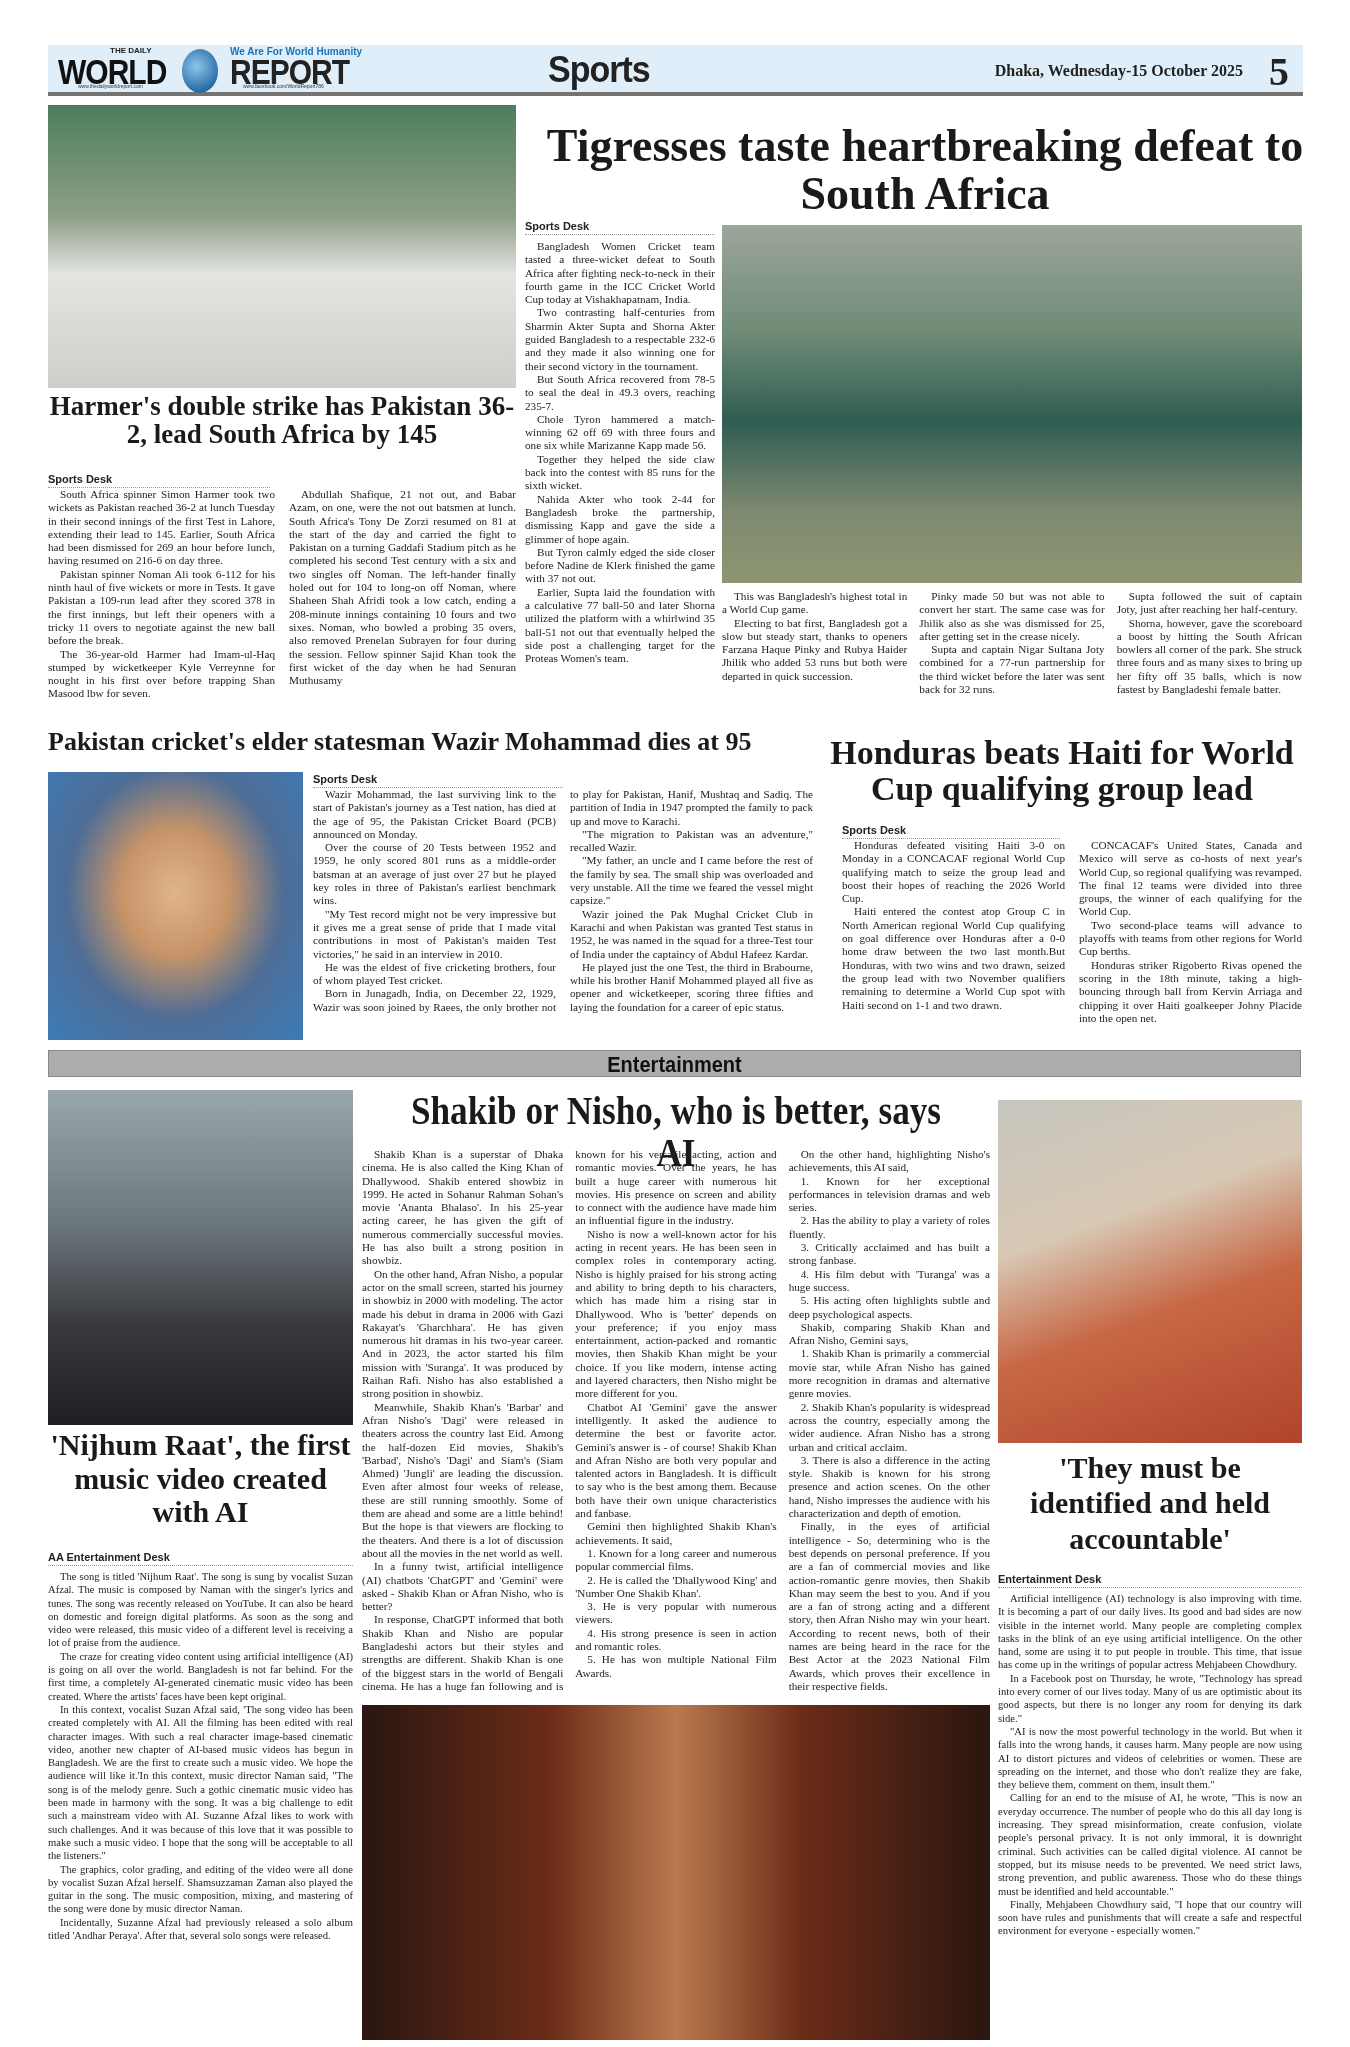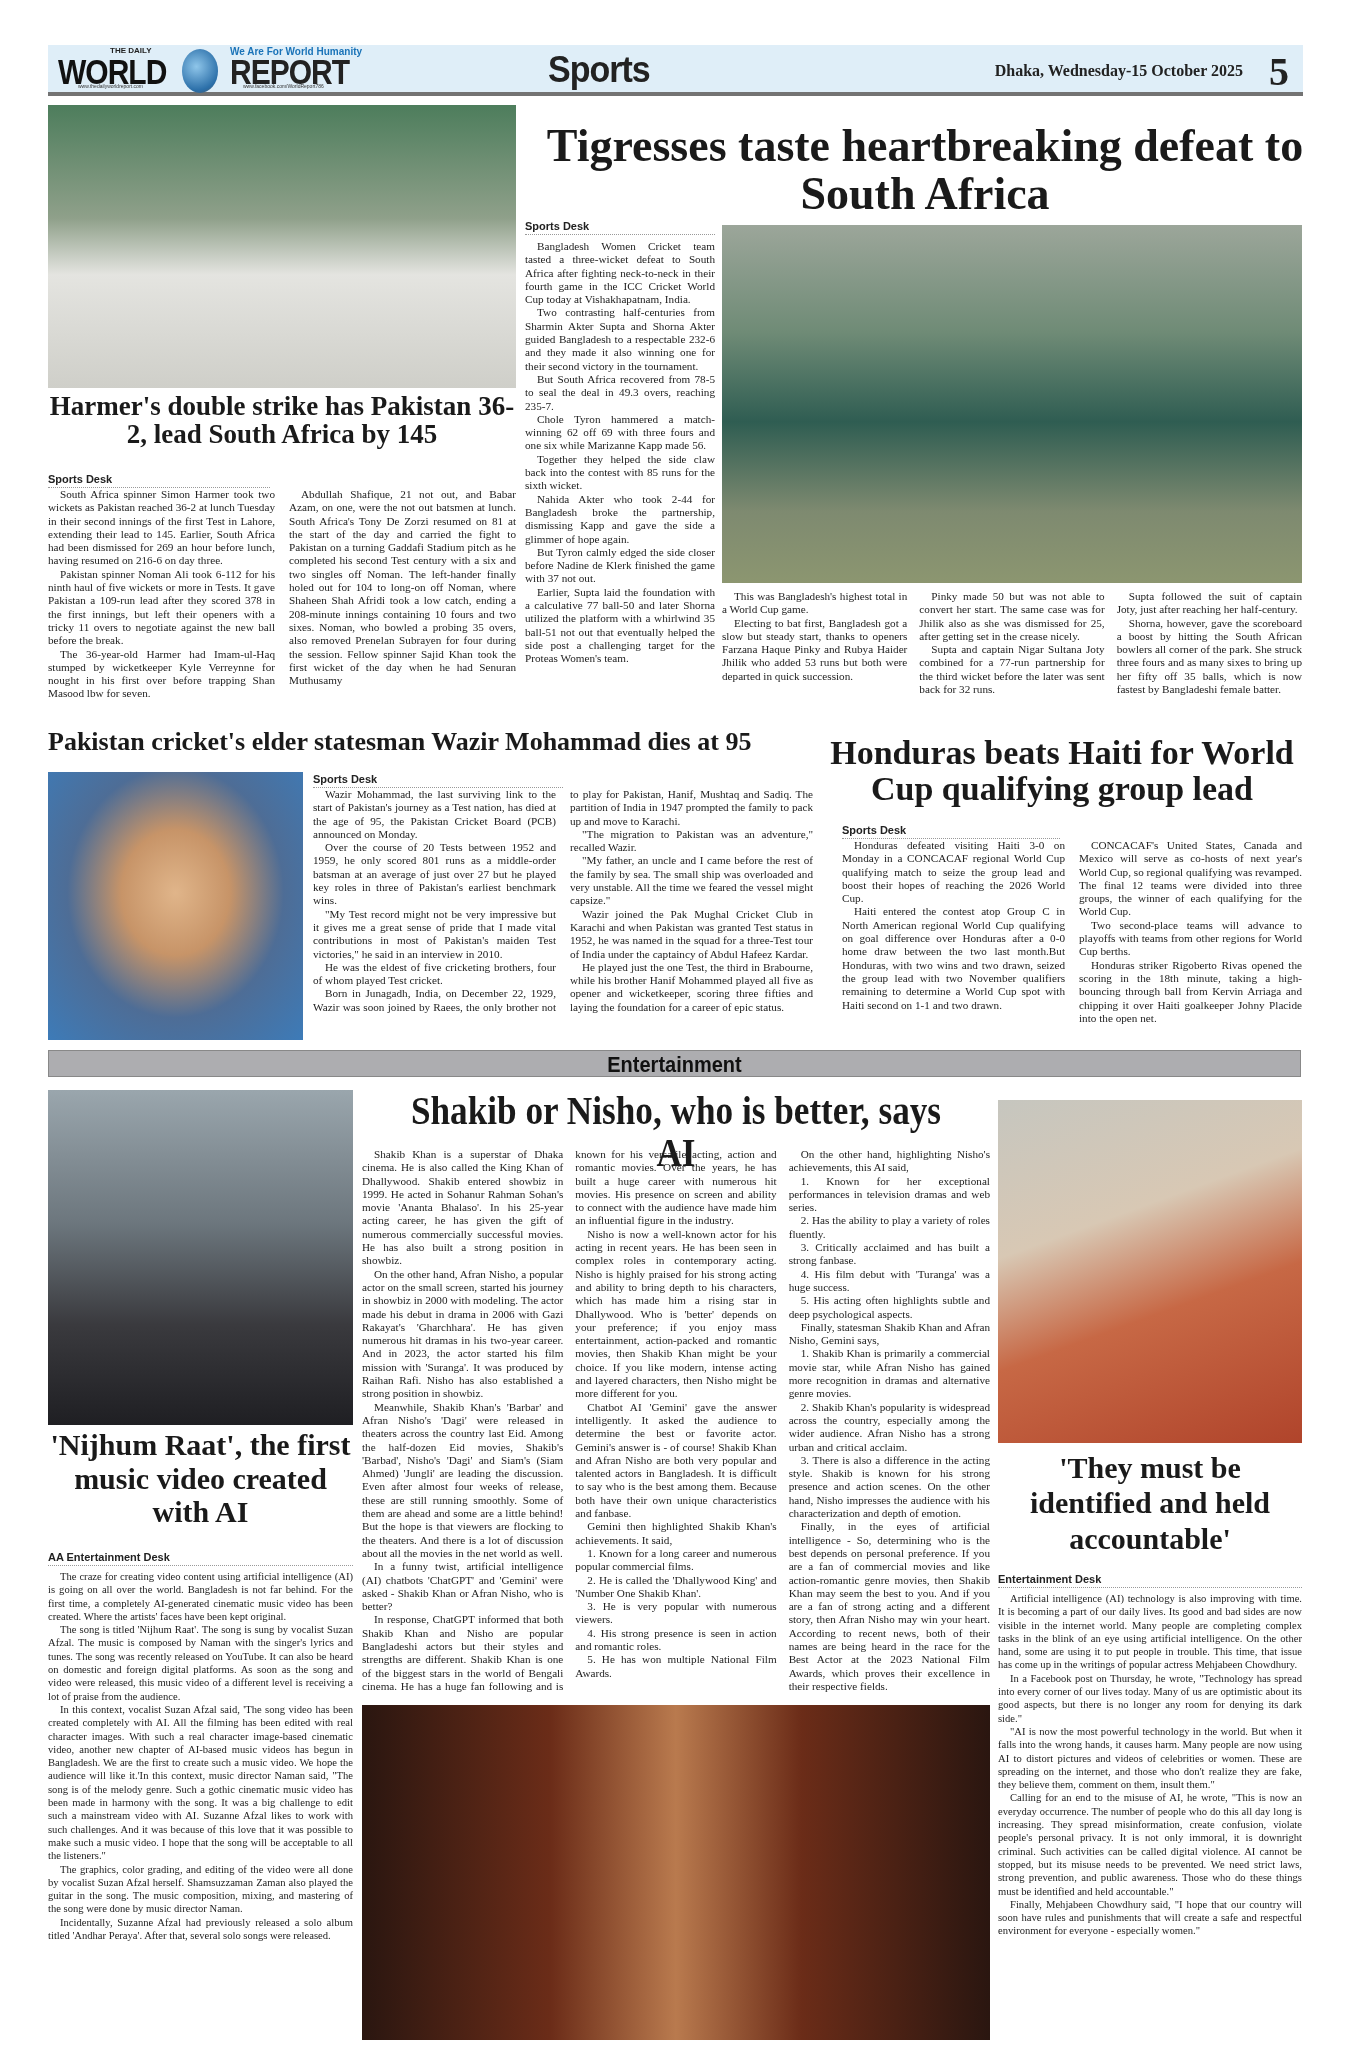--- a/index.html
+++ b/index.html
@@ -107,22 +107,22 @@
 
 <div class="abs ent-bar">
   <span>Entertainment</span>
 </div>
 
 <div class="abs photo" style="left:48px;top:1090px;width:305px;height:335px;background:linear-gradient(180deg,#9aa6ad 0%,#6c767d 40%,#3a3a3e 70%,#1f1f23 100%);"></div>
 <div class="abs headline" style="left:48px;top:1428px;width:305px;font-size:30px;line-height:1.12;">'Nijhum Raat', the first music video created with AI</div>
 <div class="abs" style="left:48px;top:1551px;width:305px;">
   <div class="byline">AA Entertainment Desk</div>
   <div class="body" style="font-size:10.6px;line-height:13.3px;" id="nijhum-body">
+      <p>The song is titled 'Nijhum Raat'. The song is sung by vocalist Suzan Afzal. The music is composed by Naman with the singer's lyrics and tunes. The song was recently released on YouTube. It can also be heard on domestic and foreign digital platforms. As soon as the song and video were released, this music video of a different level is receiving a lot of praise from the audience.</p>
       <p>The craze for creating video content using artificial intelligence (AI) is going on all over the world. Bangladesh is not far behind. For the first time, a completely AI-generated cinematic music video has been created. Where the artists' faces have been kept original.</p>
-      <p>The song is titled 'Nijhum Raat'. The song is sung by vocalist Suzan Afzal. The music is composed by Naman with the singer's lyrics and tunes. The song was recently released on YouTube. It can also be heard on domestic and foreign digital platforms. As soon as the song and video were released, this music video of a different level is receiving a lot of praise from the audience.</p>
       <p>In this context, vocalist Suzan Afzal said, 'The song video has been created completely with AI. All the filming has been edited with real character images. With such a real character image-based cinematic video, another new chapter of AI-based music videos has begun in Bangladesh. We are the first to create such a music video. We hope the audience will like it.'In this context, music director Naman said, "The song is of the melody genre. Such a gothic cinematic music video has been made in harmony with the song. It was a big challenge to edit such a mainstream video with AI. Suzanne Afzal likes to work with such challenges. And it was because of this love that it was possible to make such a music video. I hope that the song will be acceptable to all the listeners."</p>
       <p>The graphics, color grading, and editing of the video were all done by vocalist Suzan Afzal herself. Shamsuzzaman Zaman also played the guitar in the song. The music composition, mixing, and mastering of the song were done by music director Naman.</p>
       <p>Incidentally, Suzanne Afzal had previously released a solo album titled 'Andhar Peraya'. After that, several solo songs were released.</p>
     </div>
 </div>
 
 <div class="abs headline" style="left:362px;top:1090px;width:628px;font-size:40px;font-family:'Liberation Serif',serif;transform:scaleX(0.88);transform-origin:center top;">Shakib or Nisho, who is better, says AI</div>
 <div class="abs body" style="left:362px;top:1148px;width:628px;height:555px;column-count:3;column-gap:12px;column-fill:auto;" id="shakib-body">
     <p>Shakib Khan is a superstar of Dhaka cinema. He is also called the King Khan of Dhallywood. Shakib entered showbiz in 1999. He acted in Sohanur Rahman Sohan's movie 'Ananta Bhalaso'. In his 25-year acting career, he has given the gift of numerous commercially successful movies. He has also built a strong position in showbiz.</p>
     <p>On the other hand, Afran Nisho, a popular actor on the small screen, started his journey in showbiz in 2000 with modeling. The actor made his debut in drama in 2006 with Gazi Rakayat's 'Gharchhara'. He has given numerous hit dramas in his two-year career. And in 2023, the actor started his film mission with 'Suranga'. It was produced by Raihan Rafi. Nisho has also established a strong position in showbiz.</p>
@@ -136,21 +136,21 @@
     <p>2. He is called the 'Dhallywood King' and 'Number One Shakib Khan'.</p>
     <p>3. He is very popular with numerous viewers.</p>
     <p>4. His strong presence is seen in action and romantic roles.</p>
     <p>5. He has won multiple National Film Awards.</p>
     <p>On the other hand, highlighting Nisho's achievements, this AI said,</p>
     <p>1. Known for her exceptional performances in television dramas and web series.</p>
     <p>2. Has the ability to play a variety of roles fluently.</p>
     <p>3. Critically acclaimed and has built a strong fanbase.</p>
     <p>4. His film debut with 'Turanga' was a huge success.</p>
     <p>5. His acting often highlights subtle and deep psychological aspects.</p>
-    <p>Finally, statesman Shakib Khan and Afran Nisho, Gemini says,</p>
+    <p>Shakib, comparing Shakib Khan and Afran Nisho, Gemini says,</p>
     <p>1. Shakib Khan is primarily a commercial movie star, while Afran Nisho has gained more recognition in dramas and alternative genre movies.</p>
     <p>2. Shakib Khan's popularity is widespread across the country, especially among the wider audience. Afran Nisho has a strong urban and critical acclaim.</p>
     <p>3. There is also a difference in the acting style. Shakib is known for his strong presence and action scenes. On the other hand, Nisho impresses the audience with his characterization and depth of emotion.</p>
     <p>Finally, in the eyes of artificial intelligence - So, determining who is the best depends on personal preference. If you are a fan of commercial movies and like action-romantic genre movies, then Shakib Khan may seem the best to you. And if you are a fan of strong acting and a different story, then Afran Nisho may win your heart. According to recent news, both of their names are being heard in the race for the Best Actor at the 2023 National Film Awards, which proves their excellence in their respective fields.</p>
   </div>
 <div class="abs photo" style="left:362px;top:1705px;width:628px;height:335px;background:linear-gradient(90deg,#2a1610 0%,#6b2c18 30%,#b97a4e 50%,#6b2c18 70%,#2a1610 100%);"></div>
 
 <div class="abs photo" style="left:998px;top:1100px;width:304px;height:343px;background:linear-gradient(160deg,#c6c6bf 0%,#d8c8b4 35%,#c76845 60%,#b0442b 100%);"></div>
 <div class="abs headline" style="left:998px;top:1450px;width:304px;font-size:30px;line-height:1.18;">'They must be identified and held accountable'</div>
 <div class="abs" style="left:998px;top:1573px;width:304px;">

